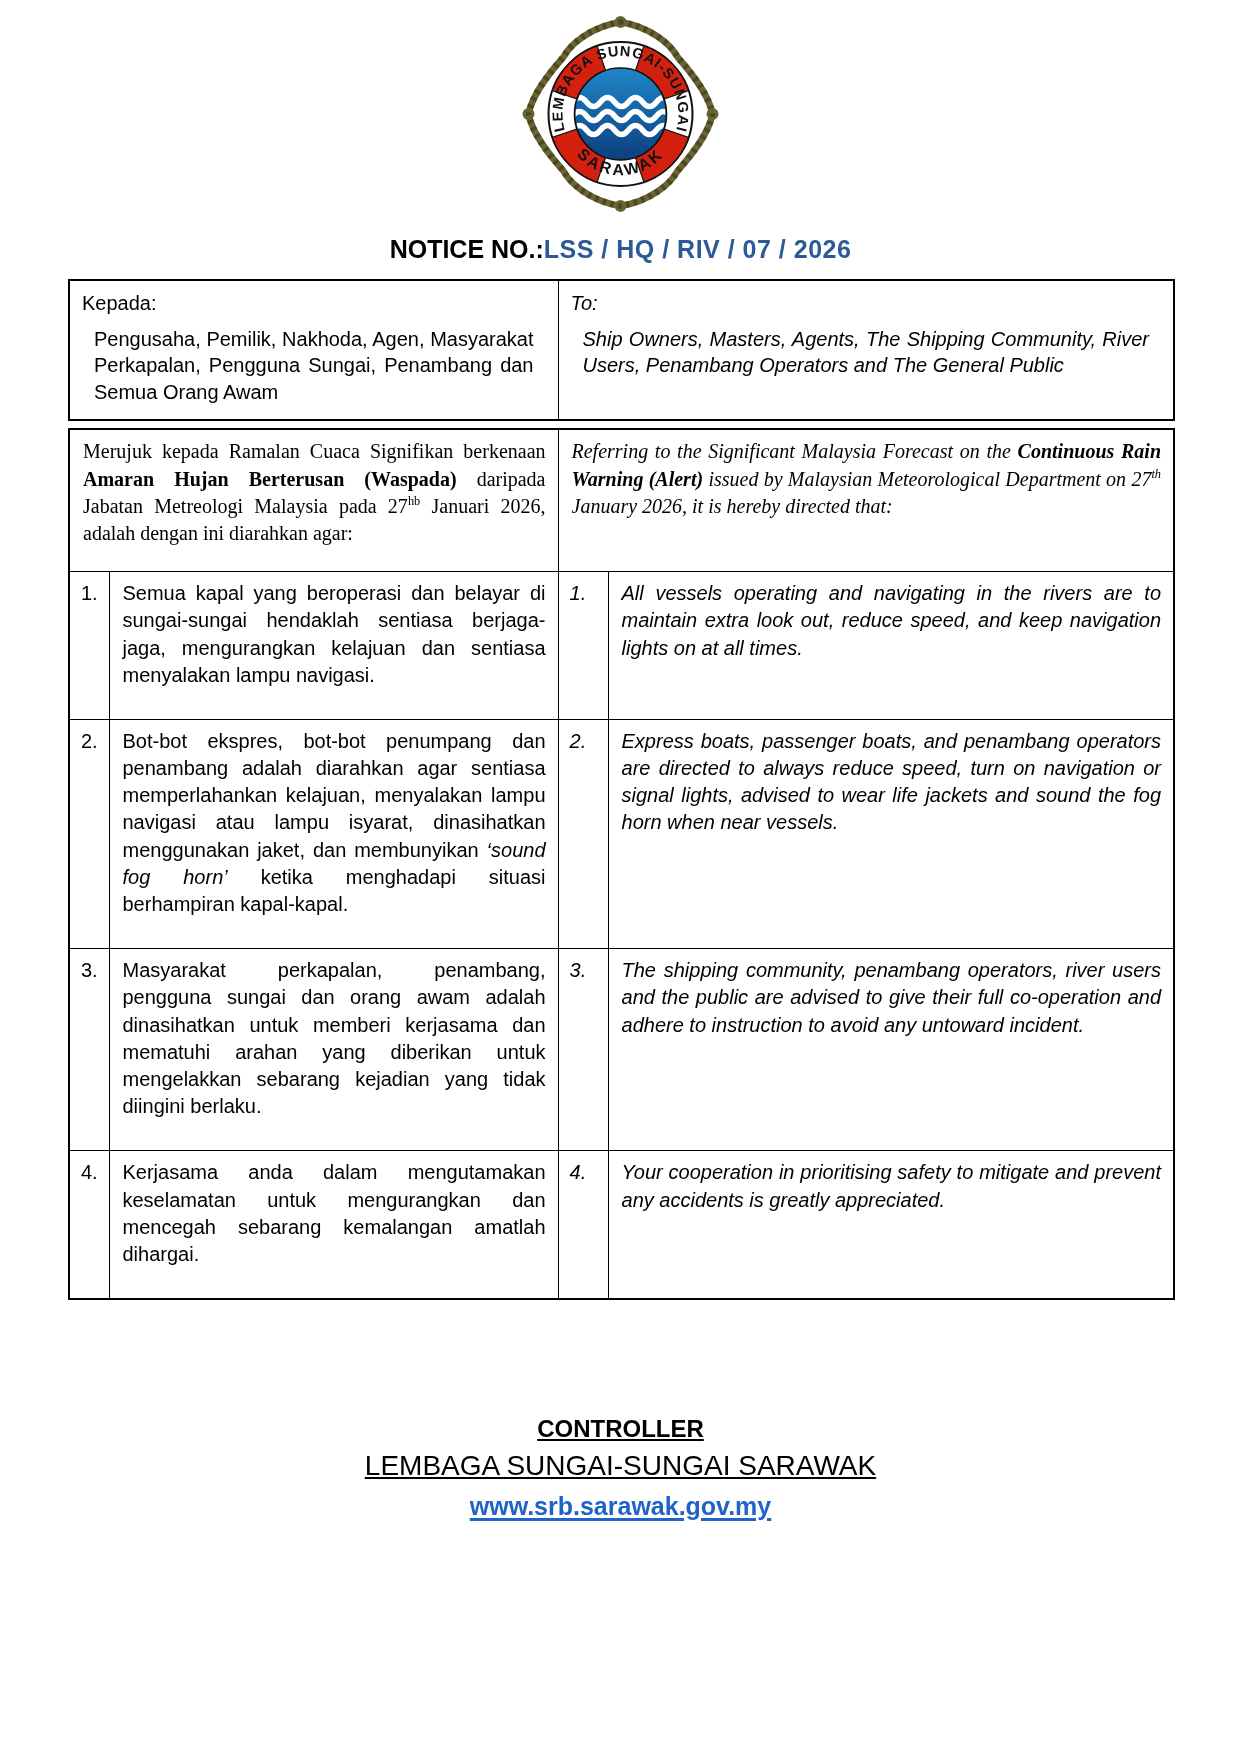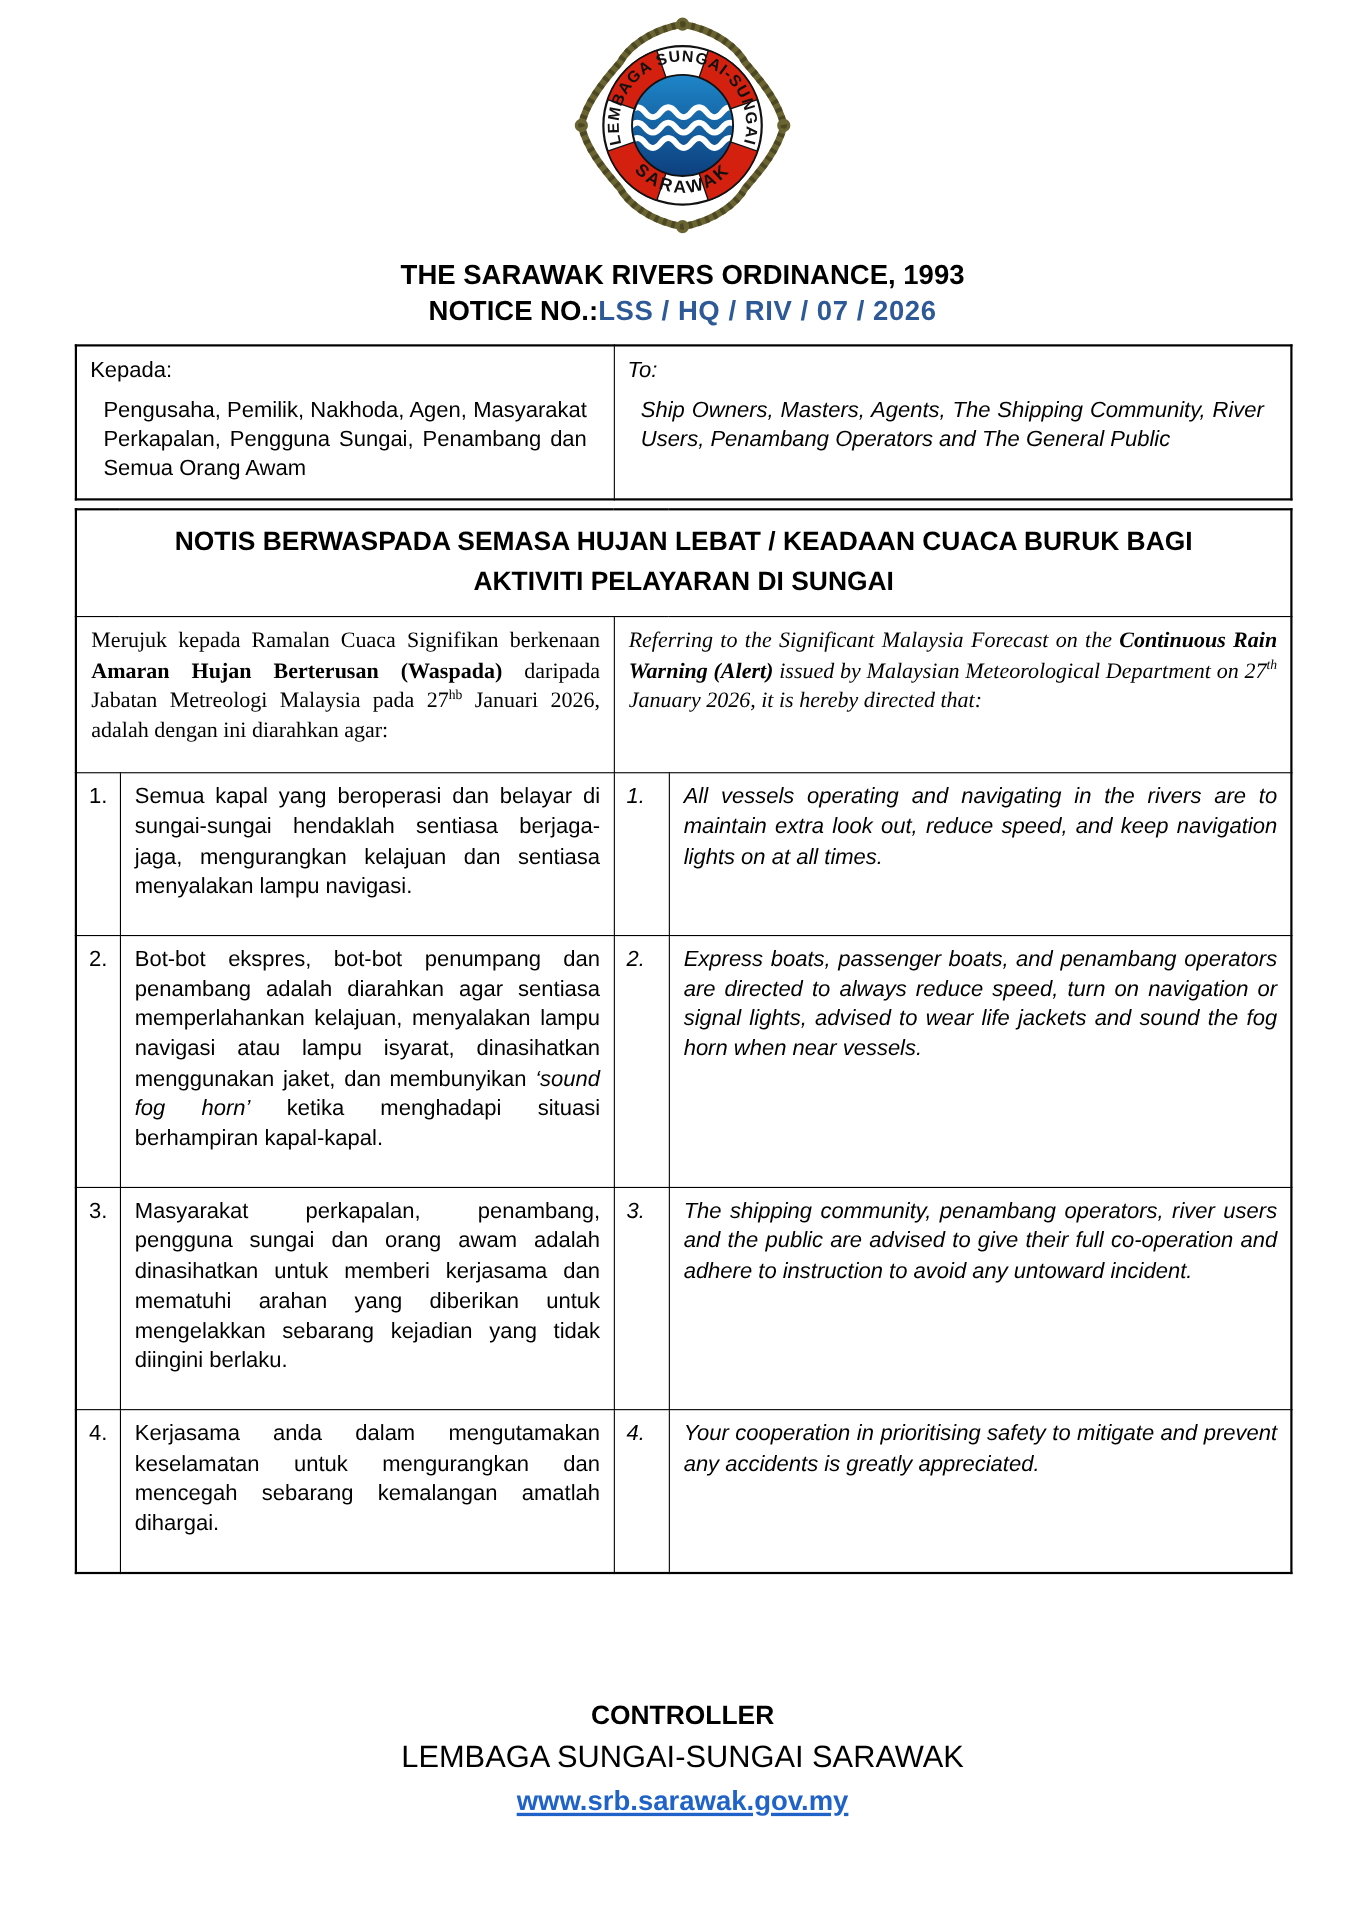--- a/index.html
+++ b/index.html
@@ -32,21 +32,21 @@
     text-align:center;font-weight:bold;font-size:24px;line-height:1.5;
     padding:11px 40px 13px;
   }
   .txt{text-align:justify;line-height:1.36;padding:8px 12px 30px 13px;}
   .txt.intro{padding-bottom:24px;font-family:Liberation Serif, serif;}
   .num{padding:8px 4px 8px 11px;line-height:1.36;}
   .b{font-weight:bold;}
   .i{font-style:italic;}
   sup{font-size:0.62em;line-height:0;vertical-align:super;}
   .tbl-gap{height:7px;}
-  .footer{text-align:center;margin-top:112px;line-height:1.42;}
+  .footer{text-align:center;margin-top:112px;line-height:1.42;text-decoration:underline;}
   .footer-controller{font-weight:bold;font-size:24px;}
   .footer-org{font-size:28px;}
   .footer-link{
     display:inline-block;margin-top:3px;
     color:var(--link-blue);font-weight:bold;font-size:25px;
     text-decoration:underline;text-decoration-thickness:2.5px;text-underline-offset:3px;
   }
   
   .rope{fill:none;stroke:var(--rope-color);stroke-width:6.5;}
   .rope-twist{fill:none;stroke:#2e2b12;stroke-width:6.5;stroke-dasharray:3.5 4.5;opacity:.5;}
@@ -110,21 +110,20 @@
       <text class="logo-text" font-size="14.5" letter-spacing="1">
         <textPath href="#arcTop" startOffset="50%" text-anchor="middle">LEMBAGA SUNGAI-SUNGAI</textPath>
       </text>
       <text class="logo-text" font-size="16" letter-spacing="2.5">
         <textPath href="#arcBottom" startOffset="50%" text-anchor="middle">SARAWAK</textPath>
       </text>
     </svg>
   </div>
 
   <div class="titles">
-    <div class="line">THE SARAWAK RIVERS ORDINANCE, 1993</div>
     <div class="line"><span>NOTICE NO.:</span><span class="notice-no-value">LSS / HQ / RIV / 07 / 2026</span></div>
   </div>
 
   <div class="content">
 
     <table class="tbl">
       <colgroup>
           <col style="width:489px">
           <col style="width:616px">
         </colgroup>
@@ -145,23 +144,20 @@
     <div class="tbl-gap"></div>
 
     <table class="tbl">
       <colgroup>
         <col style="width:40px">
           <col style="width:449px">
         <col style="width:50px">
           <col style="width:566px">
       </colgroup>
       <tbody>
-          <tr>
-        <td class="heading" colspan="4">NOTIS BERWASPADA SEMASA HUJAN LEBAT / KEADAAN CUACA BURUK BAGI AKTIVITI PELAYARAN DI SUNGAI</td>
-      </tr>
       <tr>
         <td class="txt intro" colspan="2"><span>Merujuk kepada Ramalan Cuaca Signifikan berkenaan </span><span class="b">Amaran Hujan Berterusan (Waspada)</span><span> daripada Jabatan Metreologi Malaysia pada 27</span><sup>hb</sup><span> Januari 2026, adalah dengan ini diarahkan agar:</span></td>
         <td class="txt intro en" colspan="2"><span>Referring to the Significant Malaysia Forecast on the </span><span class="b">Continuous Rain Warning (Alert)</span><span> issued by Malaysian Meteorological Department on 27</span><sup>th</sup><span> January 2026, it is hereby directed that:</span></td>
       </tr>
       <tr>
         <td class="num">1.</td>
         <td class="txt"><span>Semua kapal yang beroperasi dan belayar di sungai-sungai hendaklah sentiasa berjaga-jaga, mengurangkan kelajuan dan sentiasa menyalakan lampu navigasi.</span></td>
         <td class="num en">1.</td>
         <td class="txt en"><span>All vessels operating and navigating in the rivers are to maintain extra look out, reduce speed, and keep navigation lights on at all times.</span></td>
       </tr>

